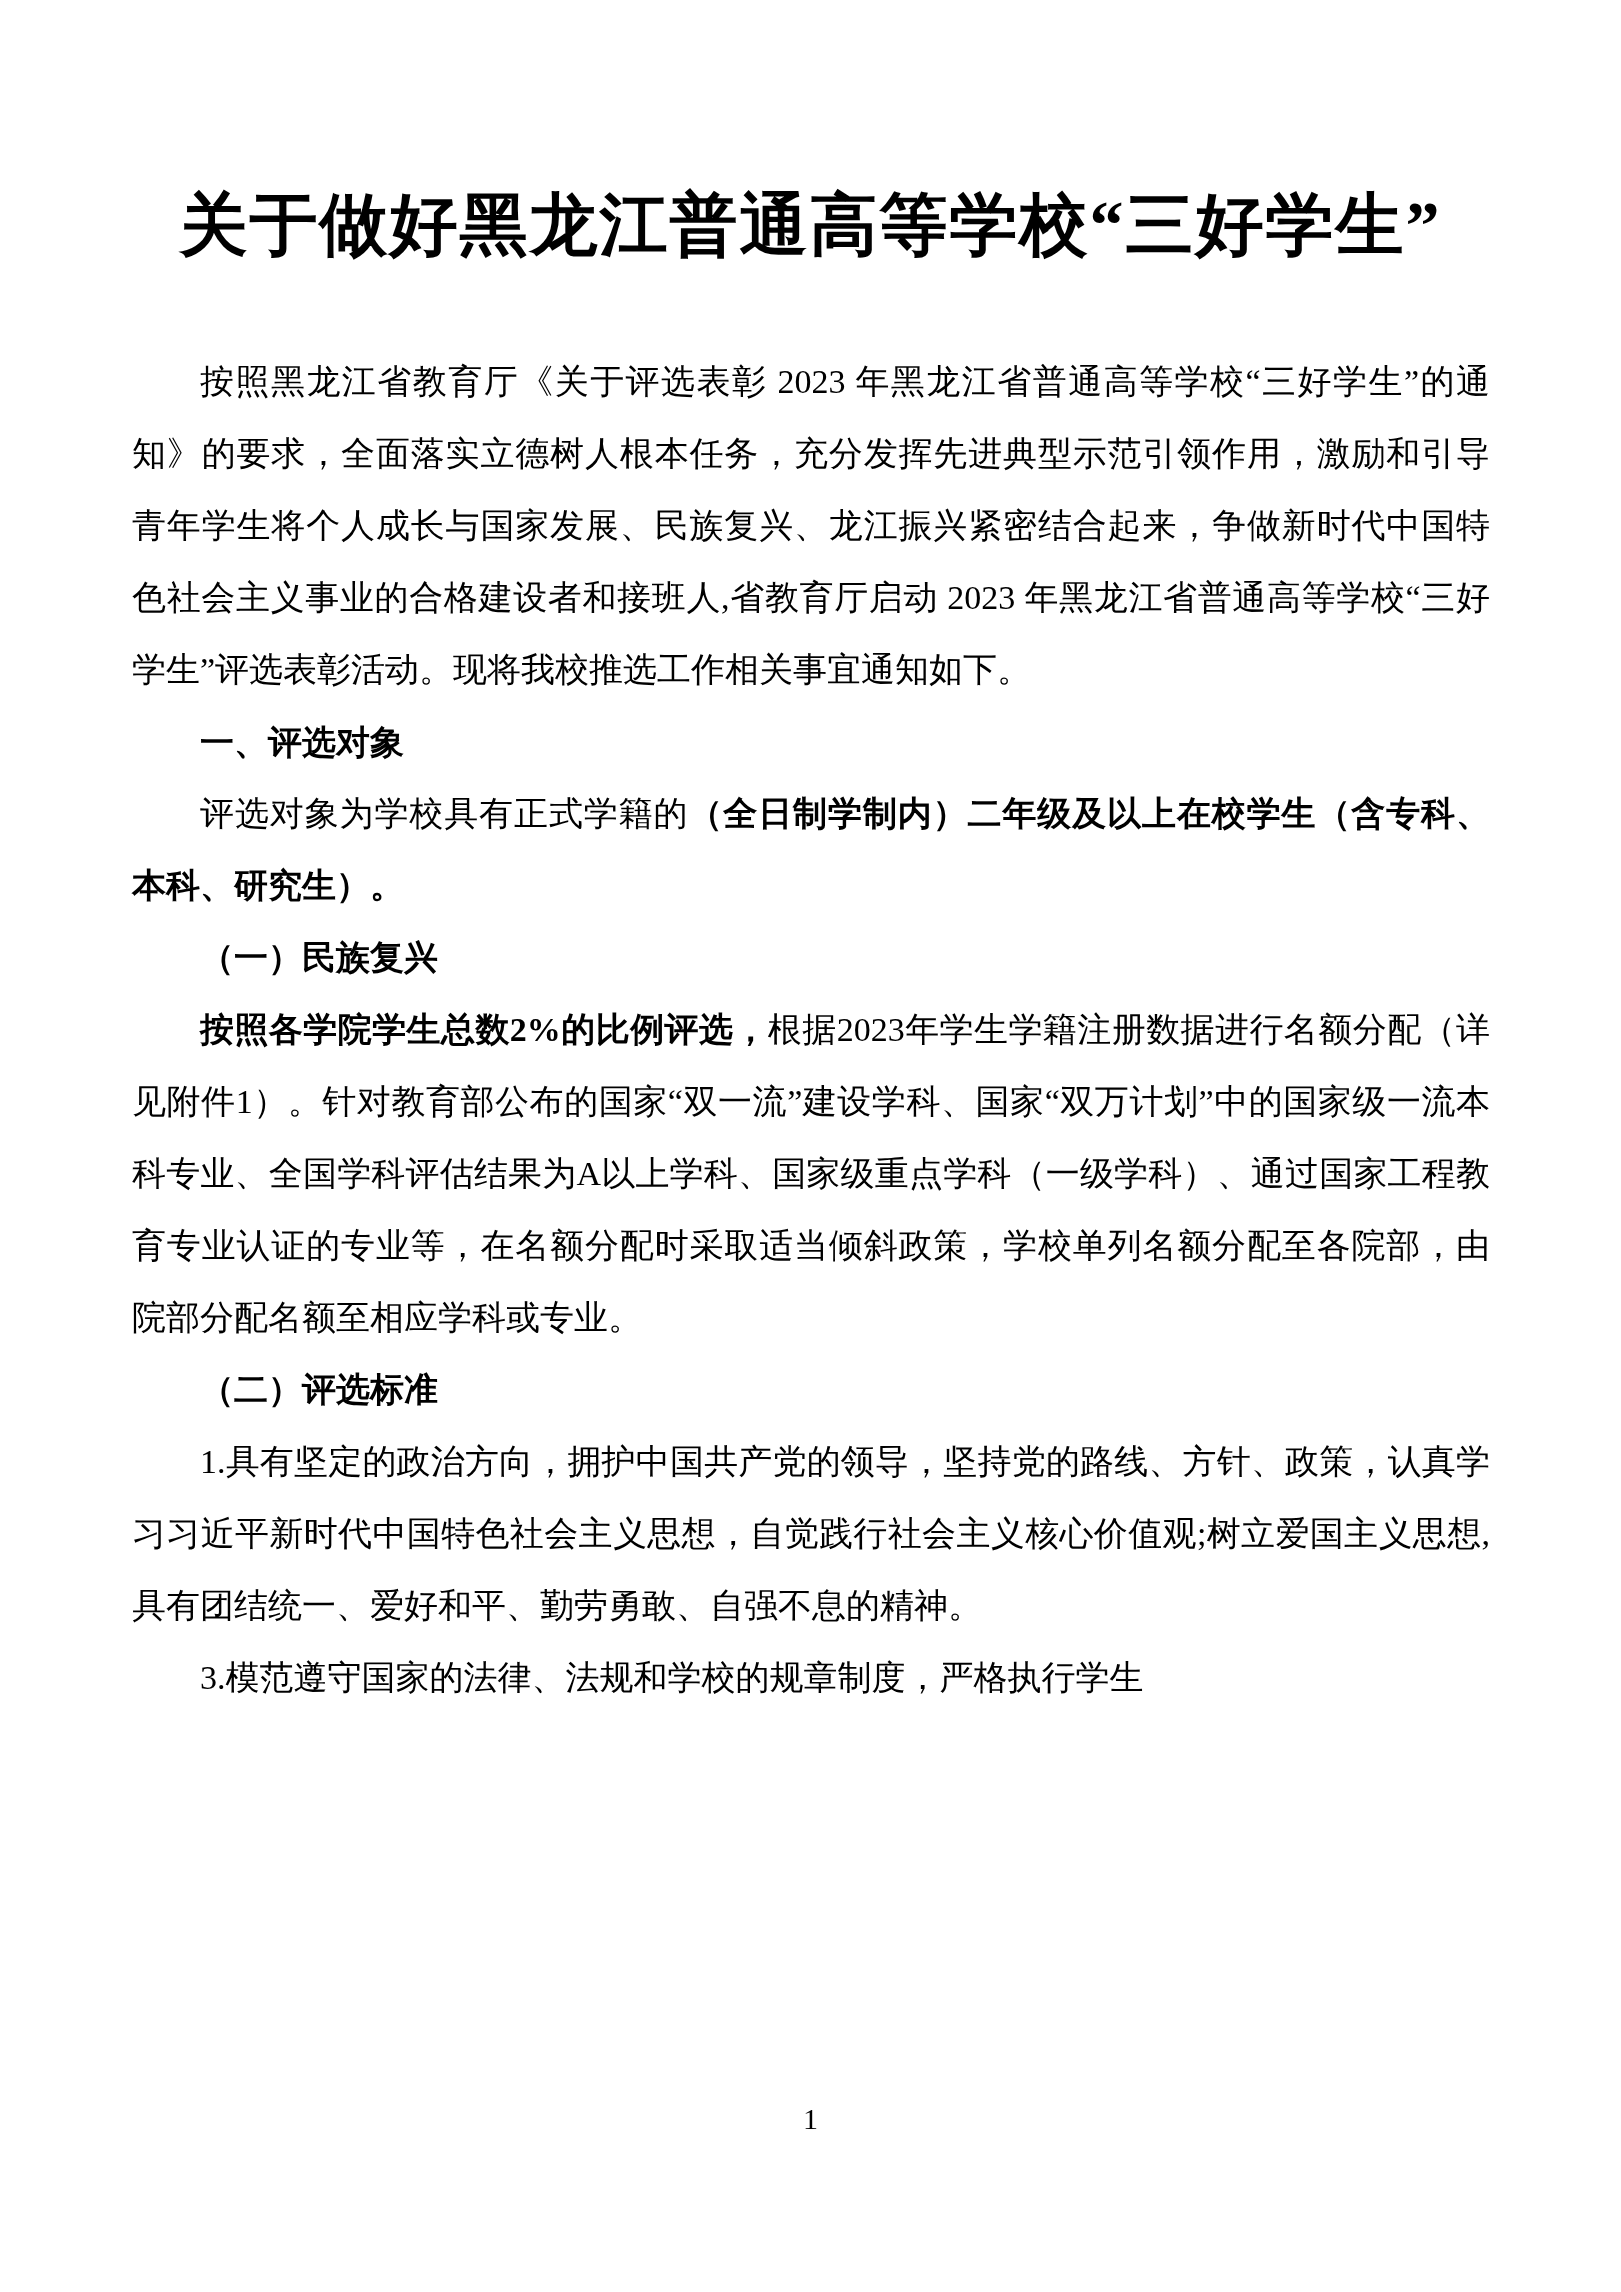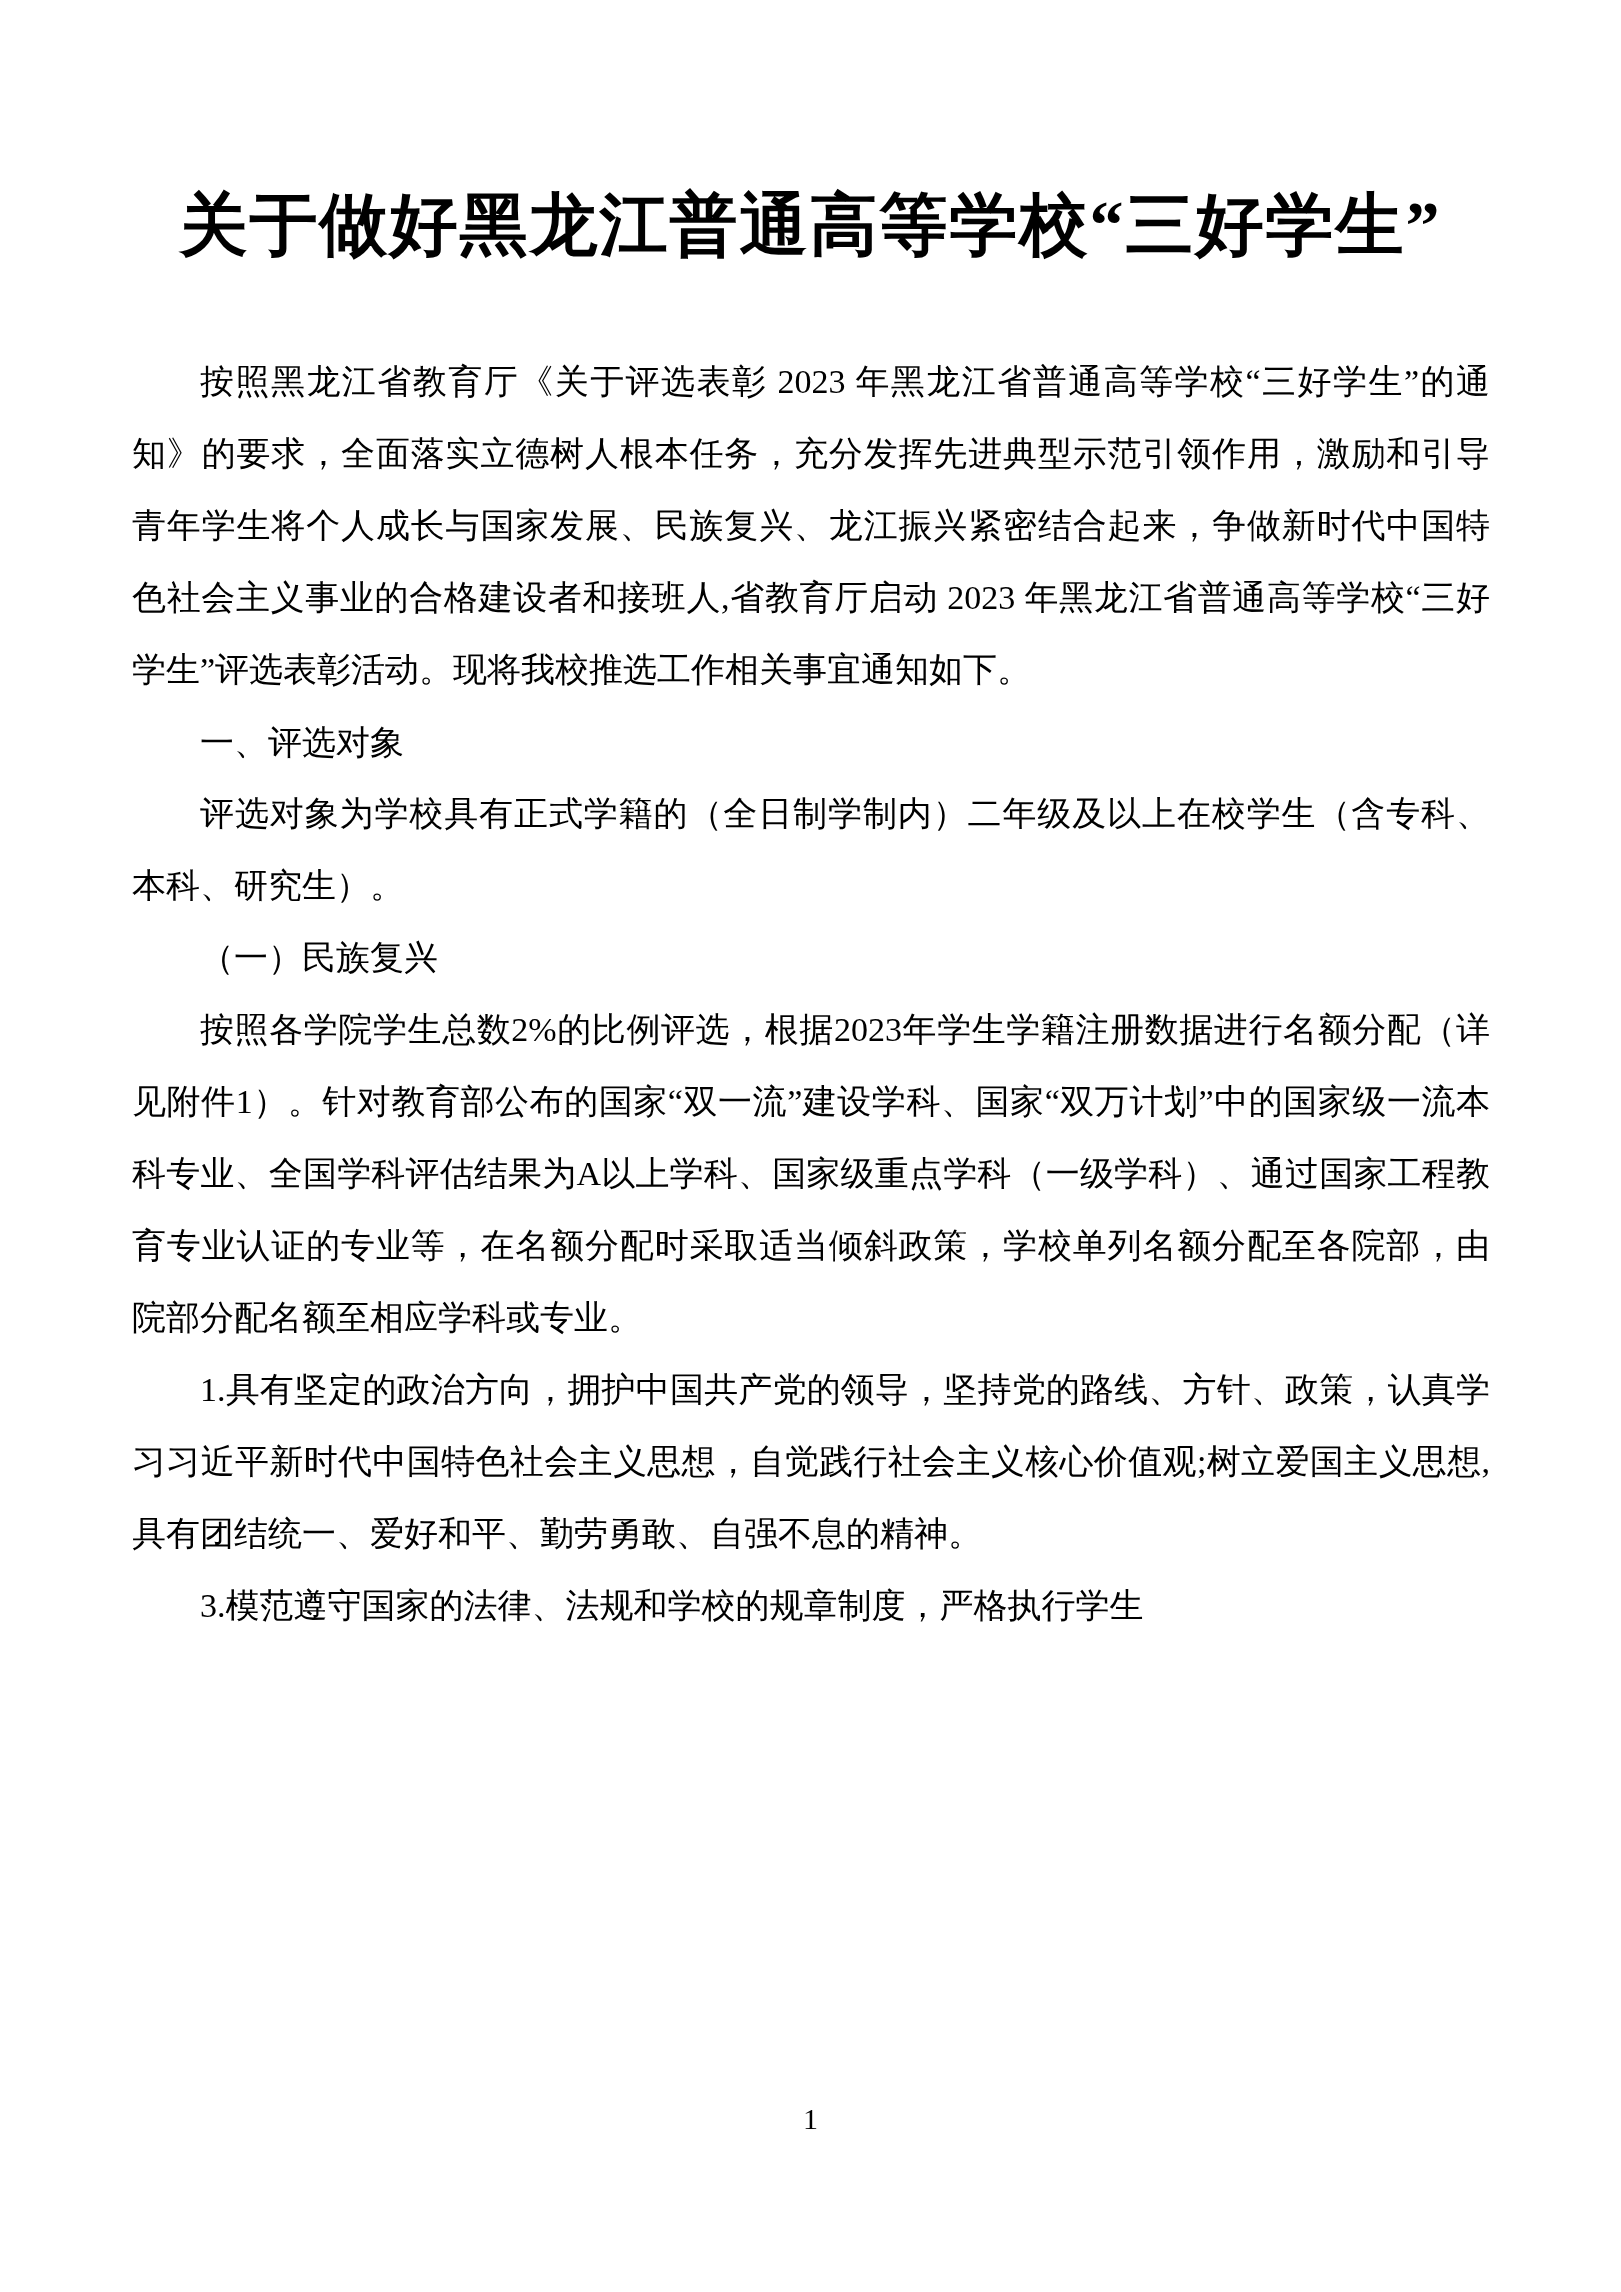--- a/index.html
+++ b/index.html
@@ -34,21 +34,21 @@
     text-indent: 2em;
   }
   .doc-body p.heading-hei {
     font-weight: 700;
     font-family: "Liberation Sans", "DejaVu Sans", sans-serif;
   }
   .doc-body p.heading-kai {
     font-weight: 700;
   }
   .run { font-weight: inherit; }
-  .run.b { font-weight: 400; }
+  .run.b { font-weight: 700; }
   .page-number {
     position: absolute;
     top: 2099px;
     left: 0;
     right: 0;
     text-align: center;
     font-size: 30px;
     line-height: 39px;
   }
 </style>
@@ -58,18 +58,19 @@
 <div class="page">
   <div class="doc-title">
     <div>关于做好黑龙江普通高等学校“三好学生”</div>
   </div>
   <div class="doc-body">
       <p class="body-para"><span class="run">按照黑龙江省教育厅《关于评选表彰 2023 年黑龙江省普通高等学校“三好学生”的通知》的要求，全面落实立德树人根本任务，充分发挥先进典型示范引领作用，激励和引导青年学生将个人成长与国家发展、民族复兴、龙江振兴紧密结合起来，争做新时代中国特色社会主义事业的合格建设者和接班人,省教育厅启动 2023 年黑龙江省普通高等学校“三好学生”评选表彰活动。现将我校推选工作相关事宜通知如下。</span></p>
       <p class="heading-hei"><span class="run b">一、评选对象</span></p>
       <p class="body-para"><span class="run">评选对象为学校具有正式学籍的</span><span class="run b">（全日制学制内）二年级及以上在校学生（含专科、本科、研究生）。</span></p>
       <p class="heading-kai"><span class="run b">（一）民族复兴</span></p>
       <p class="body-para"><span class="run b">按照各学院学生总数2%的比例评选，</span><span class="run">根据2023年学生学籍注册数据进行名额分配（详见附件1）。针对教育部公布的国家“双一流”建设学科、国家“双万计划”中的国家级一流本科专业、全国学科评估结果为A以上学科、国家级重点学科（一级学科）、通过国家工程教育专业认证的专业等，在名额分配时采取适当倾斜政策，学校单列名额分配至各院部，由院部分配名额至相应学科或专业。</span></p>
+      <p class="heading-kai"><span class="run b">（二）评选标准</span></p>
       <p class="body-para"><span class="run">1.具有坚定的政治方向，拥护中国共产党的领导，坚持党的路线、方针、政策，认真学习习近平新时代中国特色社会主义思想，自觉践行社会主义核心价值观;树立爱国主义思想,具有团结统一、爱好和平、勤劳勇敢、自强不息的精神。</span></p>
       <p class="body-para"><span class="run">3.模范遵守国家的法律、法规和学校的规章制度，严格执行学生</span></p>
     </div>
   <div class="page-number">1</div>
 </div>
 
 
 </body></html>

